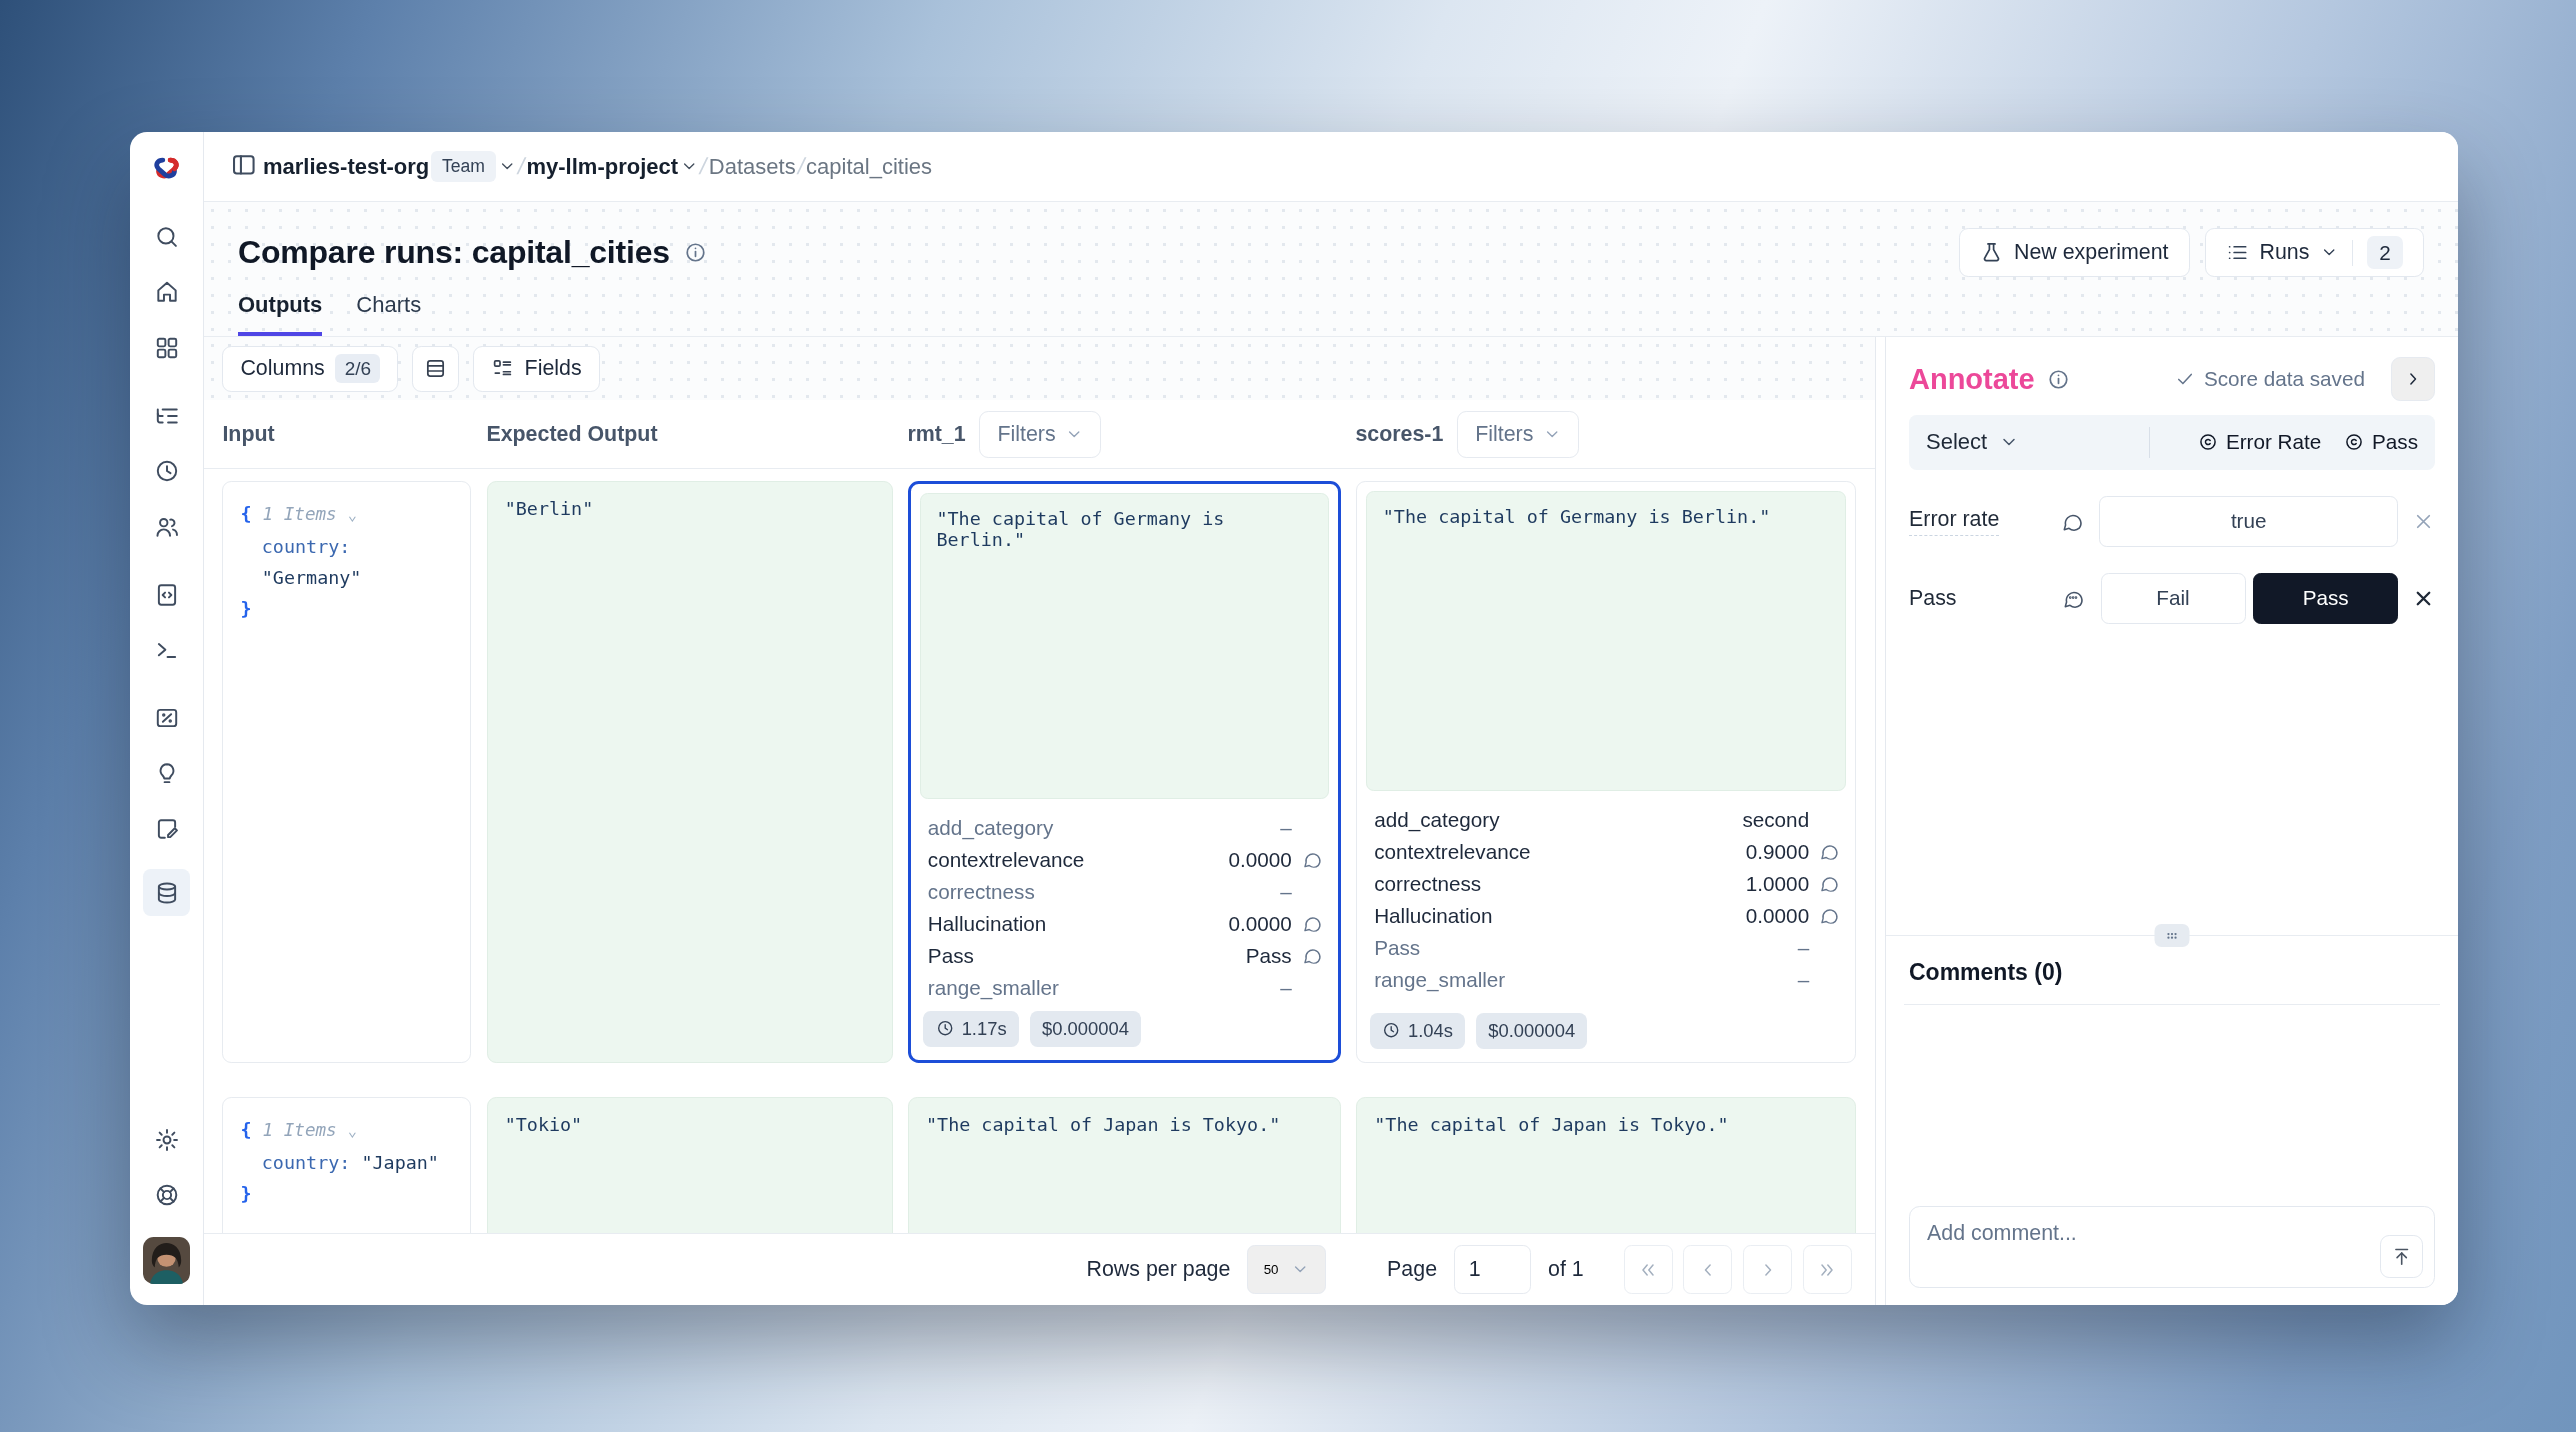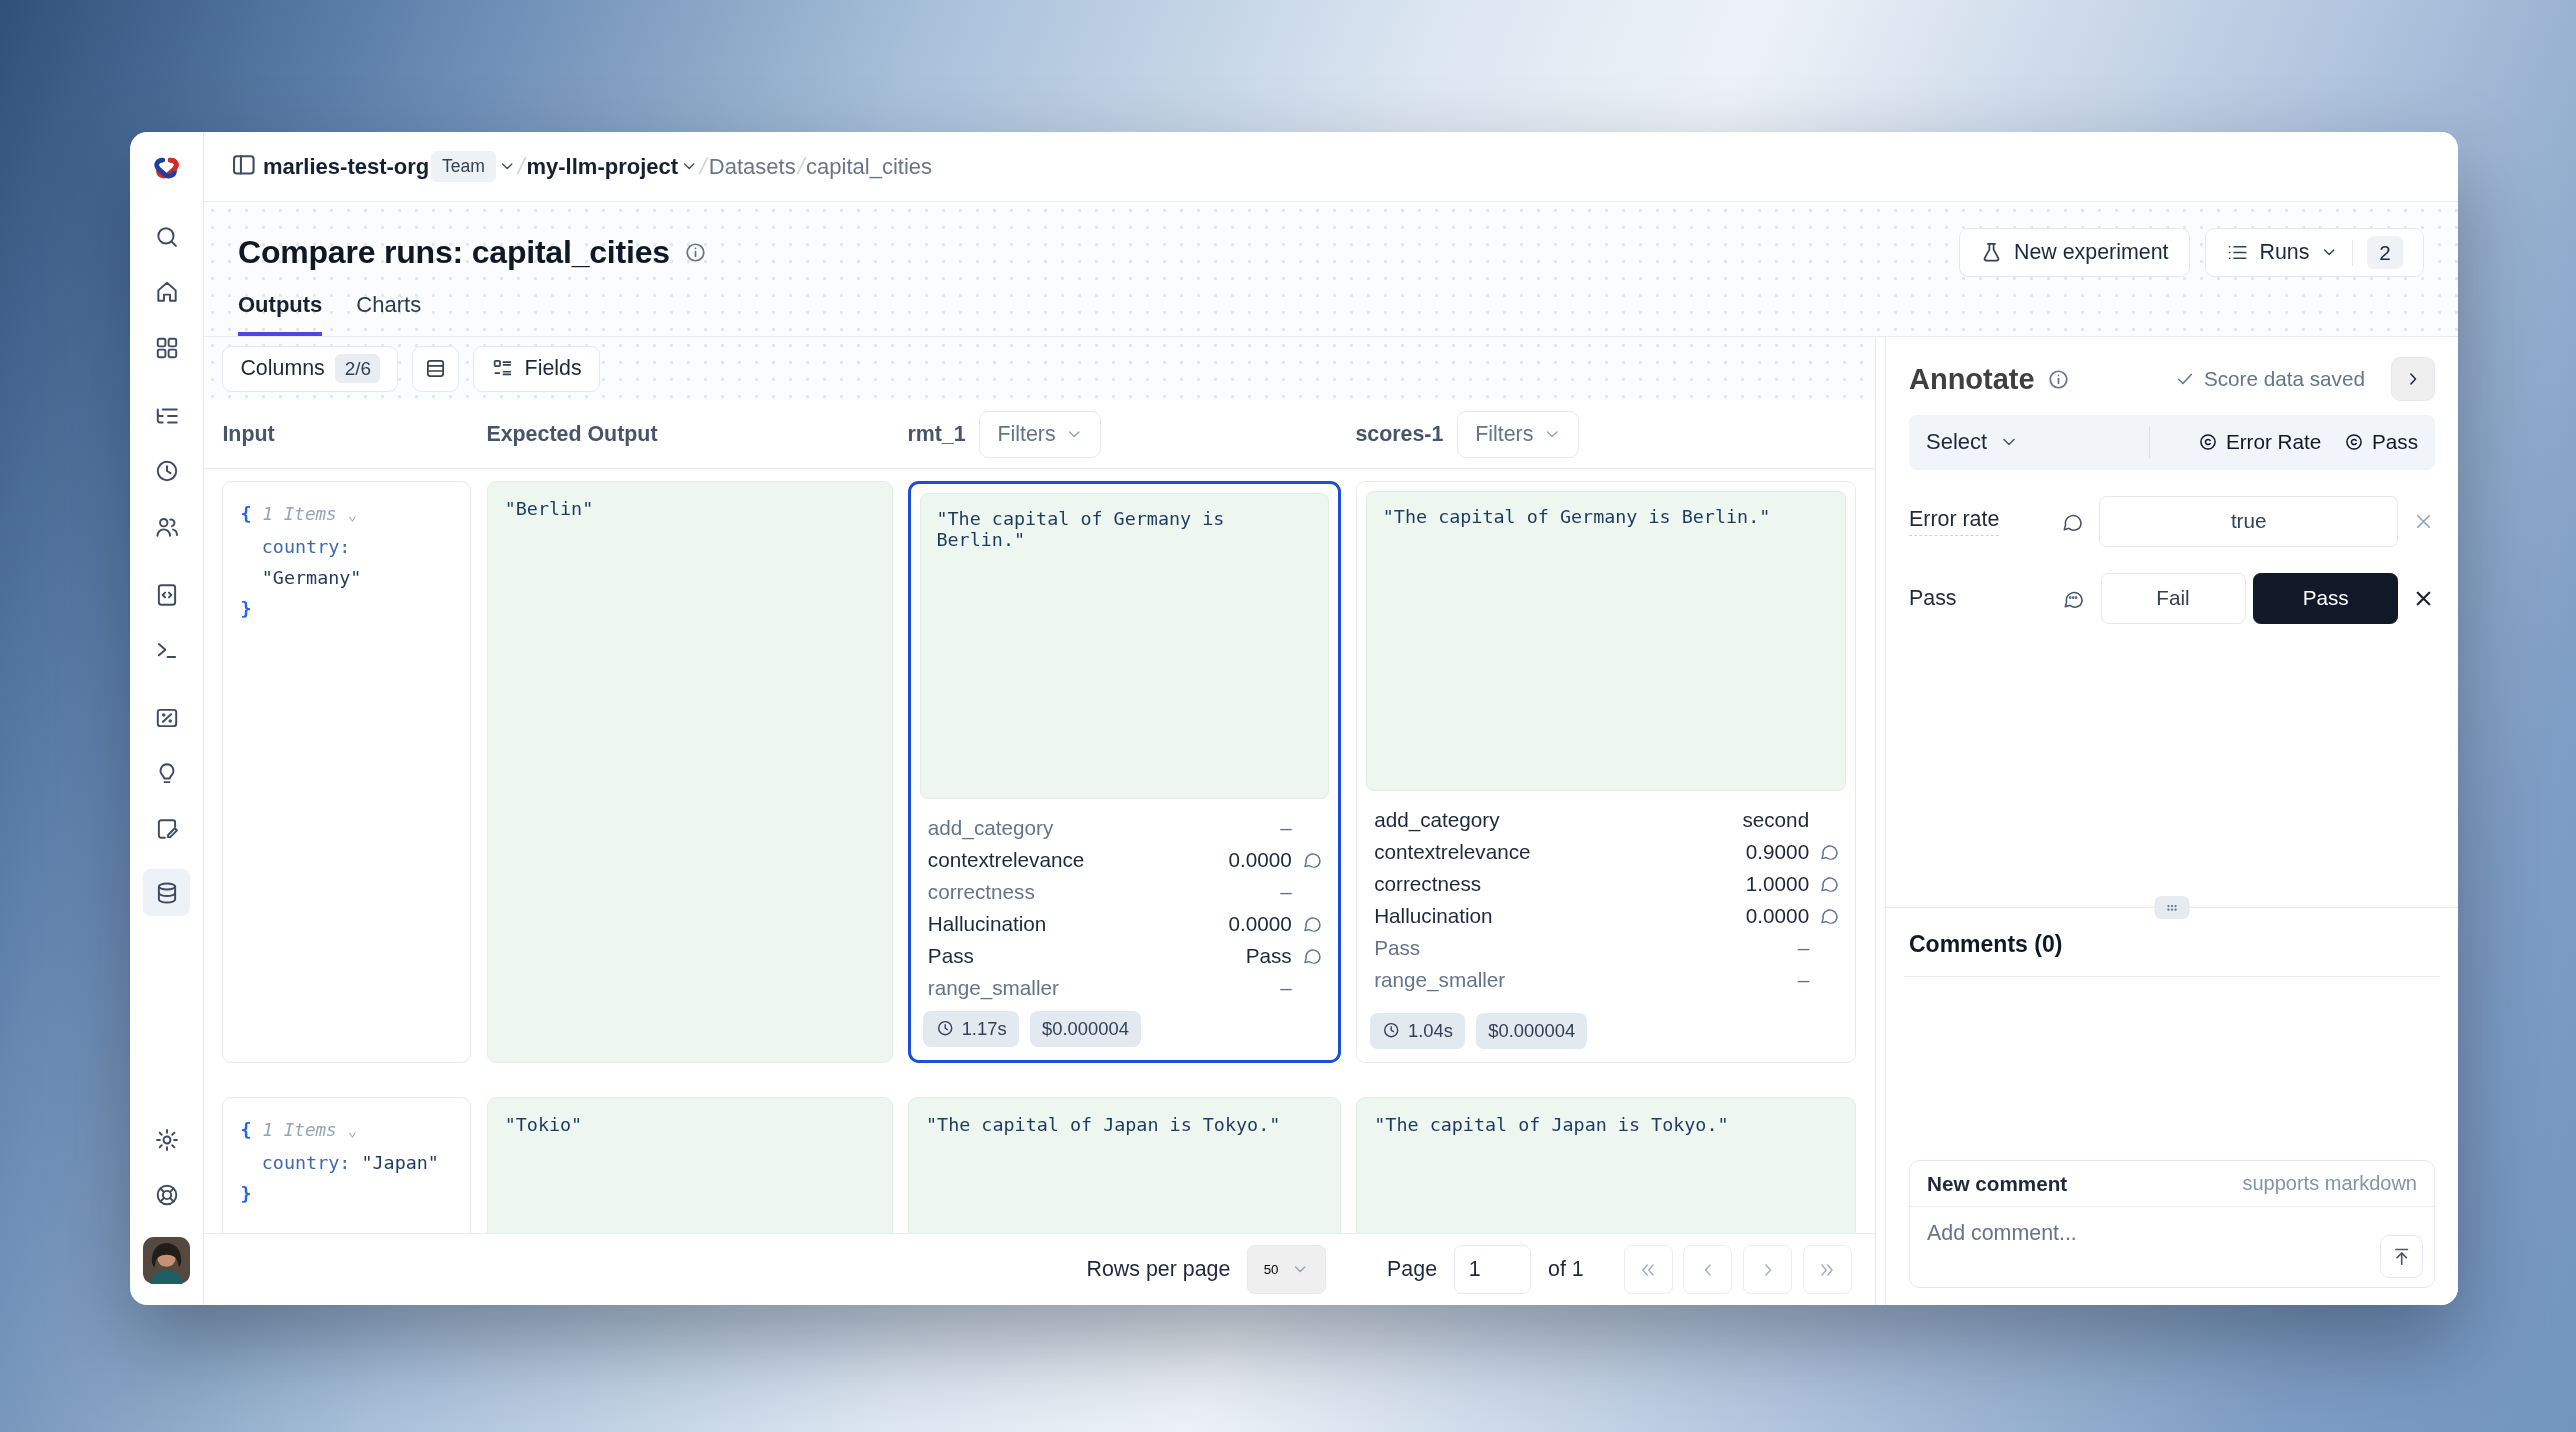--- a/index.html
+++ b/index.html
@@ -116,21 +116,21 @@
   .pg-input { width:77px; height:49px; border:0.8px solid #e6eaf0; border-radius:7.7px; font-size:21.4px; padding:0 13.8px; color:#1e293b; font-family:inherit; background:#fff; }
   .pg-group { display:flex; gap:10.7px; margin-left:23px; }
   .pg-btn { width:49px; height:49px; border:0.8px solid #eaeef3; border-radius:7.7px; background:#fff; display:flex; align-items:center; justify-content:center; color:#a4b0bf; }
   .pg-btn svg { width:20px; height:20px; }
   .spacer-w { width:27.6px; }
 
   
   .annotate { width:573px; flex-shrink:0; border-left:0.8px solid #e5e9ef; margin-left:9.2px; background:#fff;
     display:flex; flex-direction:column; padding:20px 23px 17px; }
   .ann-header { display:flex; align-items:center; gap:12.3px; }
-  .ann-title { font-size:29px; font-weight:650; color:#404040; }
+  .ann-title { font-size:29px; font-weight:650; color:#ec4899; }
   .ann-saved { margin-left:auto; display:flex; align-items:center; gap:9.2px; font-size:20.7px; color:#64748b; }
   .ann-saved svg { width:20px; height:20px; }
   .ann-collapse { width:44px; height:44px; border:0.8px solid #e6eaf0; border-radius:9.2px; display:flex; align-items:center; justify-content:center; color:#1e293b; margin-left:13.8px; }
   .ann-collapse svg { width:20px; height:20px; }
   .select-bar { margin-top:13.8px; background:#f1f5f9; border-radius:7.7px; height:55px; display:flex; align-items:center; padding:0 17px; }
   .select-lbl { display:flex; align-items:center; gap:12.3px; font-size:22px; color:#1f2937; }
   .select-lbl svg { width:20px; height:20px; color:#475569; }
   .sb-div { width:0.8px; height:31px; background:#d8dfe8; margin:0 auto 0 130px; }
   .sb-chips { margin-left:20px; display:flex; gap:23px; }
   .sb-chip { display:flex; align-items:center; gap:7.7px; font-size:20.7px; color:#111827; }
@@ -733,24 +733,20 @@
                 <circle cx="17" cy="15" r="1.6"></circle>
               </svg>
           </span>
         </div>
 
         <div class="comments-head">Comments (0)</div>
         <div class="comments-div"></div>
         <div class="ann-spacer2"></div>
 
         <div class="comment-card">
-          <div class="cc-head">
-            <span class="cc-title">New comment</span>
-            <span class="cc-md">supports markdown</span>
-          </div>
           <div class="cc-body">
             <span class="cc-ph">Add comment...</span>
             <button class="cc-send">
               <svg class="icon" viewBox="0 0 24 24">
                   <path d="M5.5 4h13"></path>
                   <path d="M12 20.5V8"></path>
                   <path d="m6.8 13 5.2-5.2 5.2 5.2"></path>
                 </svg>
             </button>
           </div>

